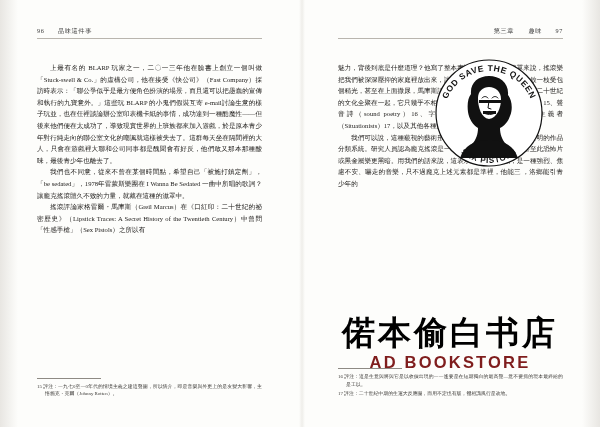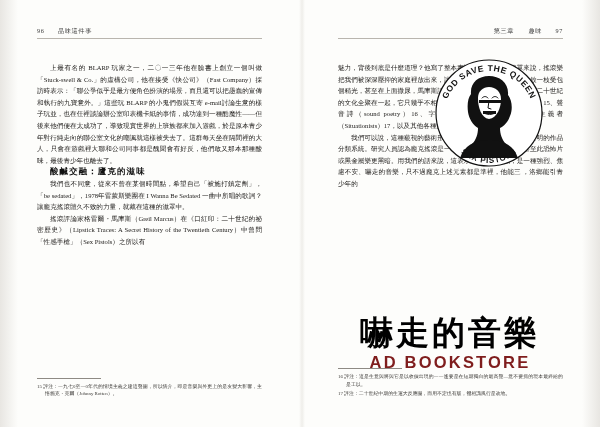--- a/index.html
+++ b/index.html
@@ -126,21 +126,20 @@
   <div class="rh rh-left-title">品味這件事</div>
   <div class="rule rule-left"></div>
 
   <div class="rh rh-right-title">趣味</div>
   <div class="rh rh-right-num">97</div>
   <div class="rule rule-right"></div>
   <div class="rh" style="right:86px;">第三章</div>
 
   <div class="col col-left">
     <p>上最有名的 BLARP 玩家之一，二〇一三年他在臉書上創立一個叫做「Stuck-swell &amp; Co.」的虛構公司，他在接受《快公司》（Fast Company）採訪時表示：「聯公爭似乎是最方便角色扮演的場景，而且還可以把愚蠢的宣傳和執行的九寶意外。」這些玩 BLARP 的小鬼們假裝互寄 e-mail討論生意的樣子玩並，也在任裡談論辦公室印表機卡紙的事情，成功達到一種酷魔性——但後來他們便在太成功了，導致現實世界的上班族都來加入遊戲，於是原本青少年對行純走向的聯公室文化的嘲諷就這樣被失去了。這群每天坐在隔間裡的大人，只會在遊戲裡大聯和公司同事都是醜聞會有好反，他們敢又那本那種酸味，最後青少年也離去了。</p>
-    <p class="sec-head">酸鹹交融：廬克的滋味</p>
     <p>我們也不同意，從來不曾在某個時間點，希望自己「被施打鎮定劑」，「be sedated」，1978年雷蒙斯樂團在 I Wanna Be Sedated 一曲中所唱的歌詞？讓龐克搖滾體久不致的力量，就藏在這種的滋罩中。</p>
     <p>搖滾評論家格雷爾・馬庫斯（Greil Marcus）在《口紅印：二十世紀的祕密歷史》（Lipstick Traces: A Secret History of the Twentieth Century）中曾問「性感手槍」（Sex Pistols）之所以有</p>
   </div>
 
   <div class="fn fn-left">
     <div class="fn-rule"></div>
     <p>15 評注：一九七0至一0年代的情境主義之建這聲團，所以情介，即是音樂與外更上的是友變大影響，主悟施克・克爾（Johnny Rotten）。</p>
   </div>
 
   <div class="col col-right">
@@ -187,17 +186,17 @@
       <text font-family="Liberation Sans, sans-serif" font-size="8.5" font-weight="bold" fill="#111" letter-spacing="0.6">
         <textPath href="#arcTop" startOffset="50%" text-anchor="middle">GOD SAVE THE QUEEN</textPath>
       </text>
       <text font-family="Liberation Sans, sans-serif" font-size="8" font-weight="bold" fill="#111" letter-spacing="0.8">
         <textPath href="#arcBot" startOffset="50%" text-anchor="middle">SEX PISTOLS</textPath>
       </text>
     </svg>
   </div>
 
   <div class="wm">
-    <div class="wm-cn">嚇走的音樂</div>
+    <div class="wm-cn">偌本偷白书店</div>
     <div class="wm-en">AD BOOKSTORE</div>
   </div>
 
 </div>
 
 </body></html>

